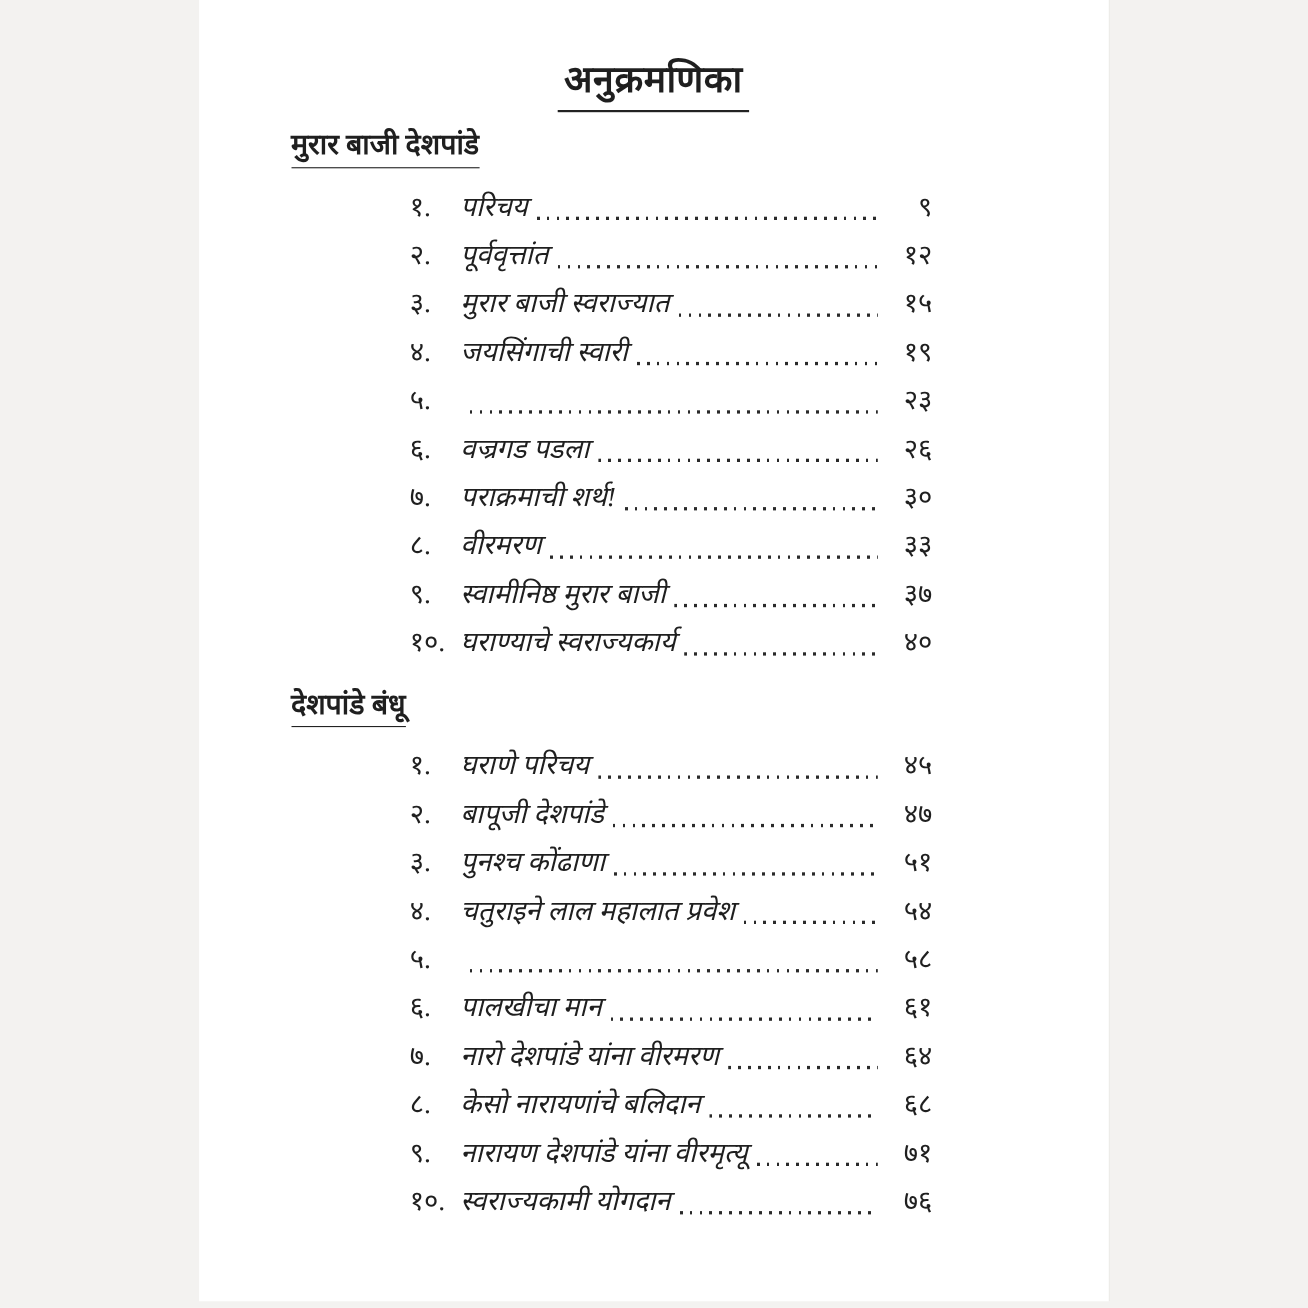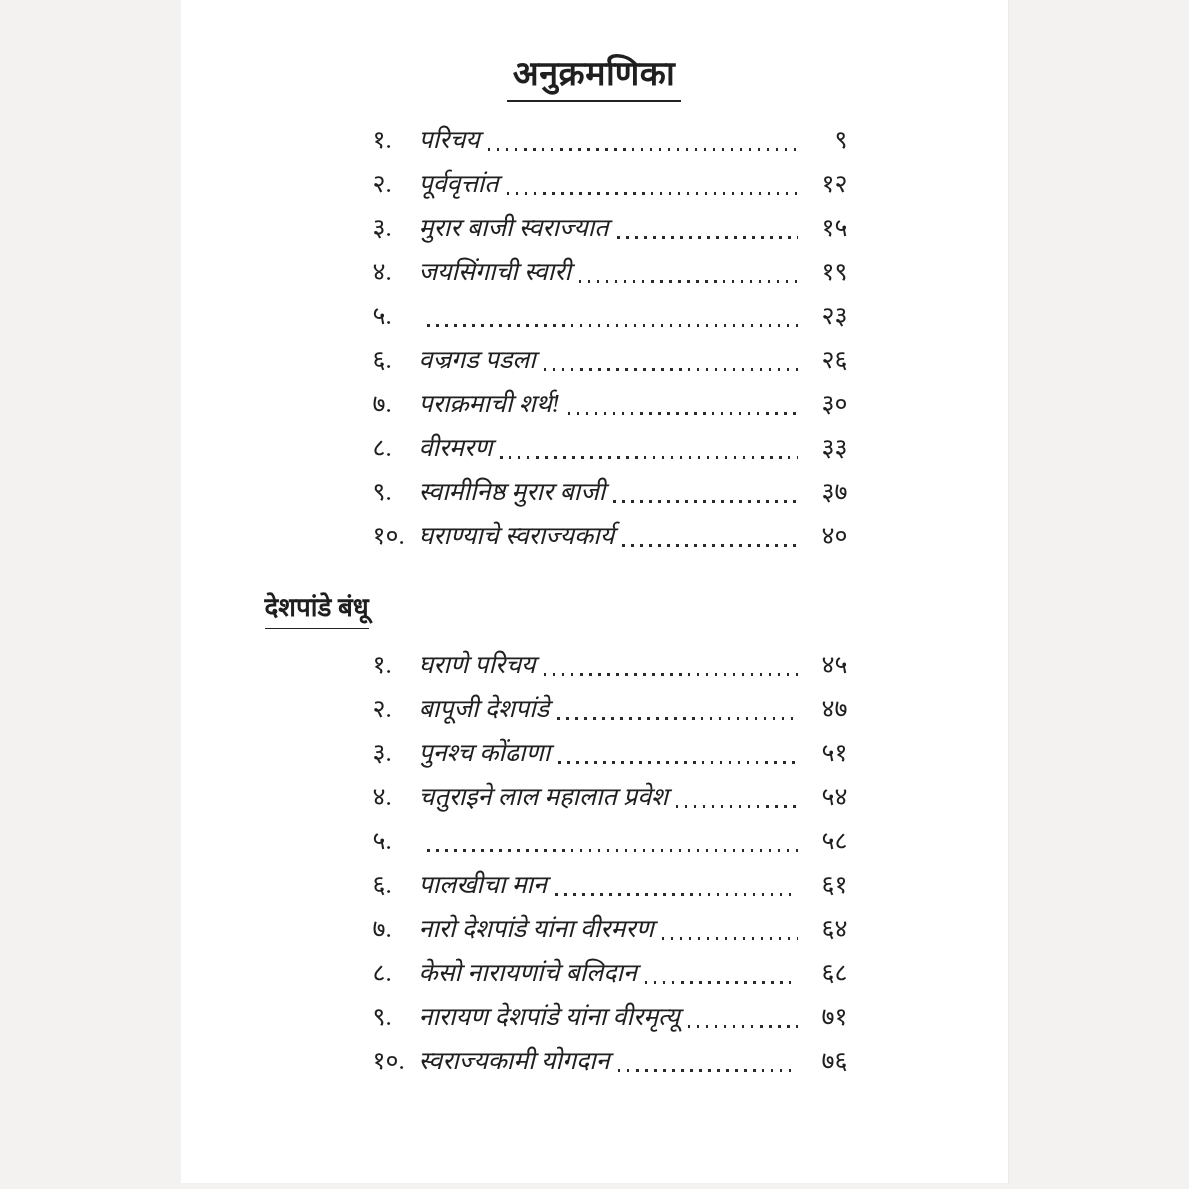--- a/index.html
+++ b/index.html
@@ -32,21 +32,21 @@
     font-weight: bold;
     letter-spacing: 0.5px;
     padding: 0 6px 7px 6px;
     border-bottom: 2.5px solid #222222;
     line-height: 1.15;
   }
   .section {
     margin-top: 16px;
   }
   .section + .section {
-    margin-top: 36px;
+    margin-top: 20px;
   }
   .section-heading {
     display: inline-block;
     margin-left: 84px;
     font-size: 26px;
     font-weight: bold;
     padding-bottom: 5px;
     border-bottom: 1.8px solid #222222;
     line-height: 1.1;
   }
@@ -87,20 +87,21 @@
 </head>
 <body>
 
 <div class="page">
 
   <div class="title-wrap">
     <div class="page-title">अनुक्रमणिका</div>
   </div>
 
   <div class="section">
+    <div class="section-heading">मुरार बाजी देशपांडे</div>
     <div class="toc-list">
       <div class="row">
         <span class="no">१.</span>
         <span class="t">परिचय</span>
         <span class="dots"></span>
         <span class="pg">९</span>
       </div>
       <div class="row">
         <span class="no">२.</span>
         <span class="t">पूर्ववृत्तांत</span>

